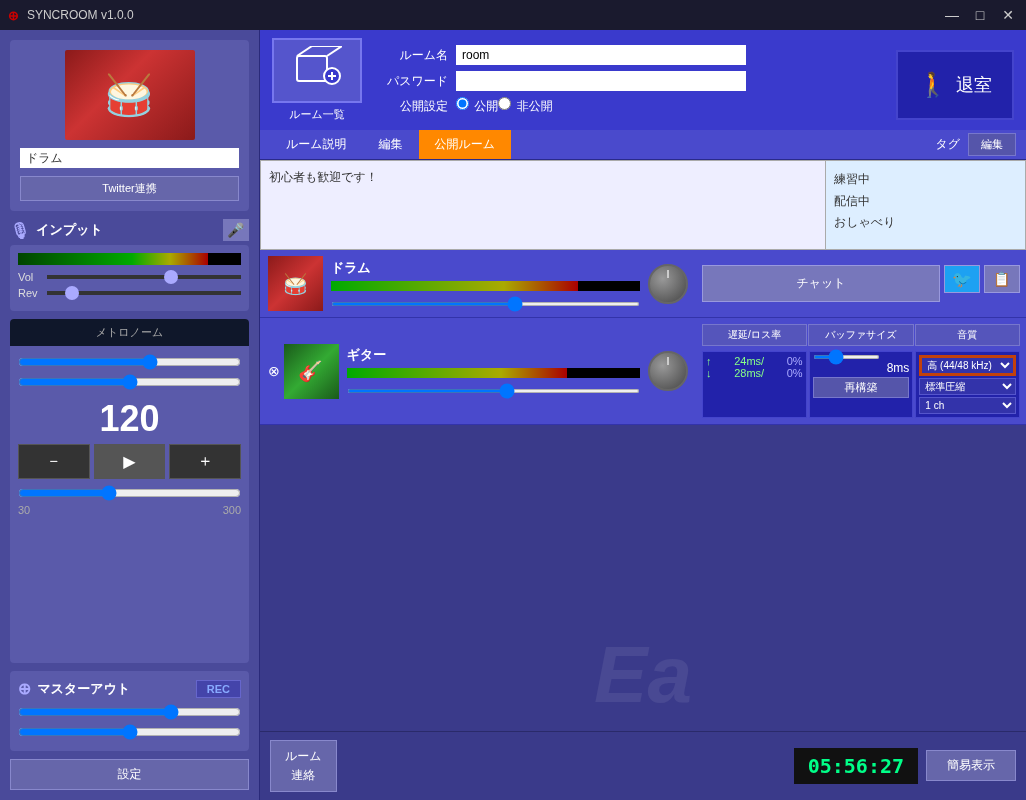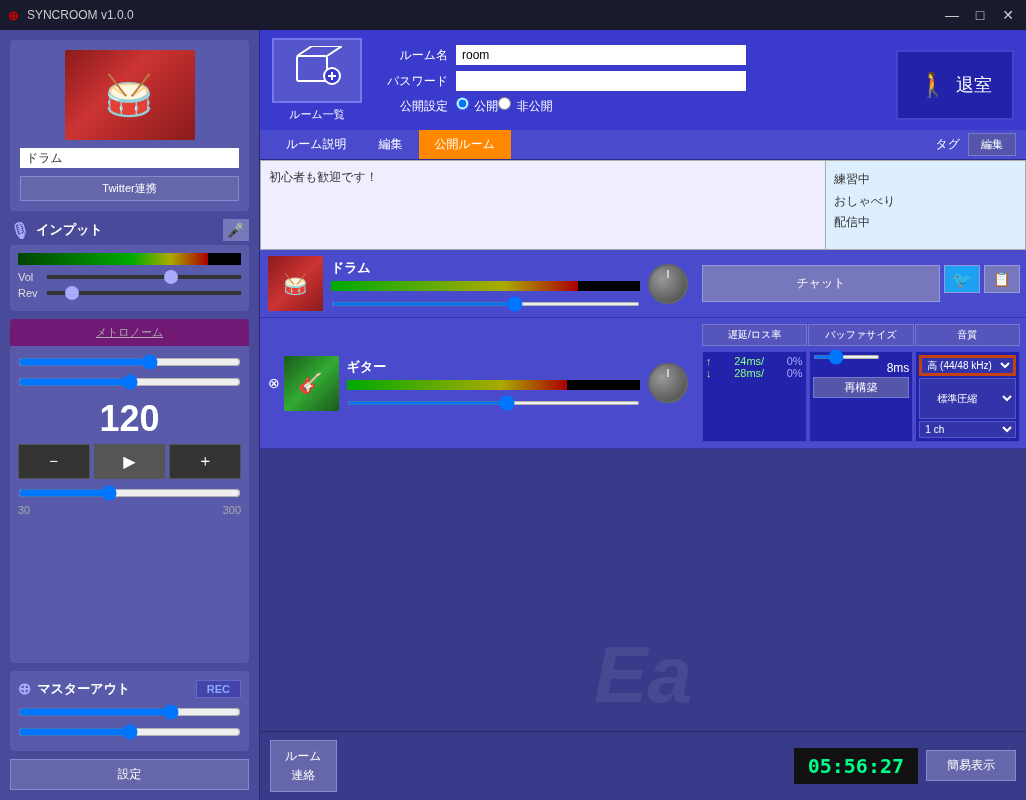--- a/index.html
+++ b/index.html
@@ -123,21 +123,21 @@
           </div>
           <div class="slider-row">
             <span style="min-width:25px;">Rev</span>
             <input type="range" class="slider" value="10" style="flex: 1 1 0%;">
           </div>
         </div>
       </div>
 
       <div class="tab-section" style="flex:1;">
         <div class="tabs">
-          <button class="tab-btn inactive" style="background:#701a75; color:#aaa; border:none;text-decoration:underline;">メトロノーム</button>
+          <button class="tab-btn inactive" style="background:#0f172a; color:#aaa; border:none;">メトロノーム</button>
         </div>
         <div class="tab-content">
           <input type="range" style="width: 100%; margin-bottom: 4px;" value="60">
           <input type="range" style="width: 100%; margin-bottom: 4px;" value="50">
           <div class="bpm-display">120</div>
           <div class="tempo-controls">
             <button class="tempo-btn">－</button>
             <button class="tempo-btn play">▶</button>
             <button class="tempo-btn">＋</button>
           </div>
@@ -221,22 +221,22 @@
         <div class="tags-section">
           <span style="color:white; font-size:12px;">タグ</span>
           <button class="tags-edit-btn">編集</button>
         </div>
       </div>
 
       <div class="room-info">
         <div class="room-description">初心者も歓迎です！</div>
         <div class="room-tags">
           <div>練習中</div>
+          <div>配信中</div>
           <div>おしゃべり</div>
-          <div>配信中</div>
         </div>
       </div>
 
       <div style="flex:1; overflow:hidden;">
 
         <div style="display:flex; border-bottom:1px solid #3333aa; background:#4a4acc;">
           <div style="display:flex; align-items:center; padding:6px 8px; gap:8px; flex:1;">
             <div style="width:55px; height:55px; background:linear-gradient(135deg,#8b1a1a,#cc3333,#8b1a1a); flex-shrink:0; display:flex; align-items:center; justify-content:center; font-size:20px;">🥁</div>
             <div style="flex:1;">
               <div style="color:white; font-size:13px; font-weight:bold; margin-bottom:4px;">ドラム</div>
@@ -300,21 +300,21 @@
                 <div style="display:flex; align-items:center; gap:2px; margin-bottom:2px;">
                   <input type="range" style="width: 70%; height: 4px;" value="30" min="0" max="100">
                 </div>
                 <div style="color:white; font-size:12px; text-align:right;">8ms</div>
                 <button style="width:100%; background:#5555aa; border:1px solid #7777cc; color:white; font-size:11px; padding:2px; cursor:pointer; margin-top:2px;">再構築</button>
               </div>
               <div style="flex:1; background:#2222aa; border:1px solid #4444cc; padding:3px;">
                 <select style="width:100%; background:#3333aa; border:3px solid #c2410c; color:white; font-size:10px; padding:1px; margin-bottom:2px;">
                   <option>高 (44/48 kHz)</option>
                 </select>
-                <select style="width:100%; background:#3333aa; border:1px solid #5555cc; color:white; font-size:10px; padding:13px; margin-bottom:2px;">
+                <select style="width:100%; background:#3333aa; border:1px solid #5555cc; color:white; font-size:10px; padding:1px; margin-bottom:2px;">
                   <option>標準圧縮</option>
                 </select>
                 <select style="width:100%; background:#3333aa; border:1px solid #5555cc; color:white; font-size:10px; padding:1px;">
                   <option>1 ch</option>
                 </select>
               </div>
             </div>
           </div>
         </div>
 

